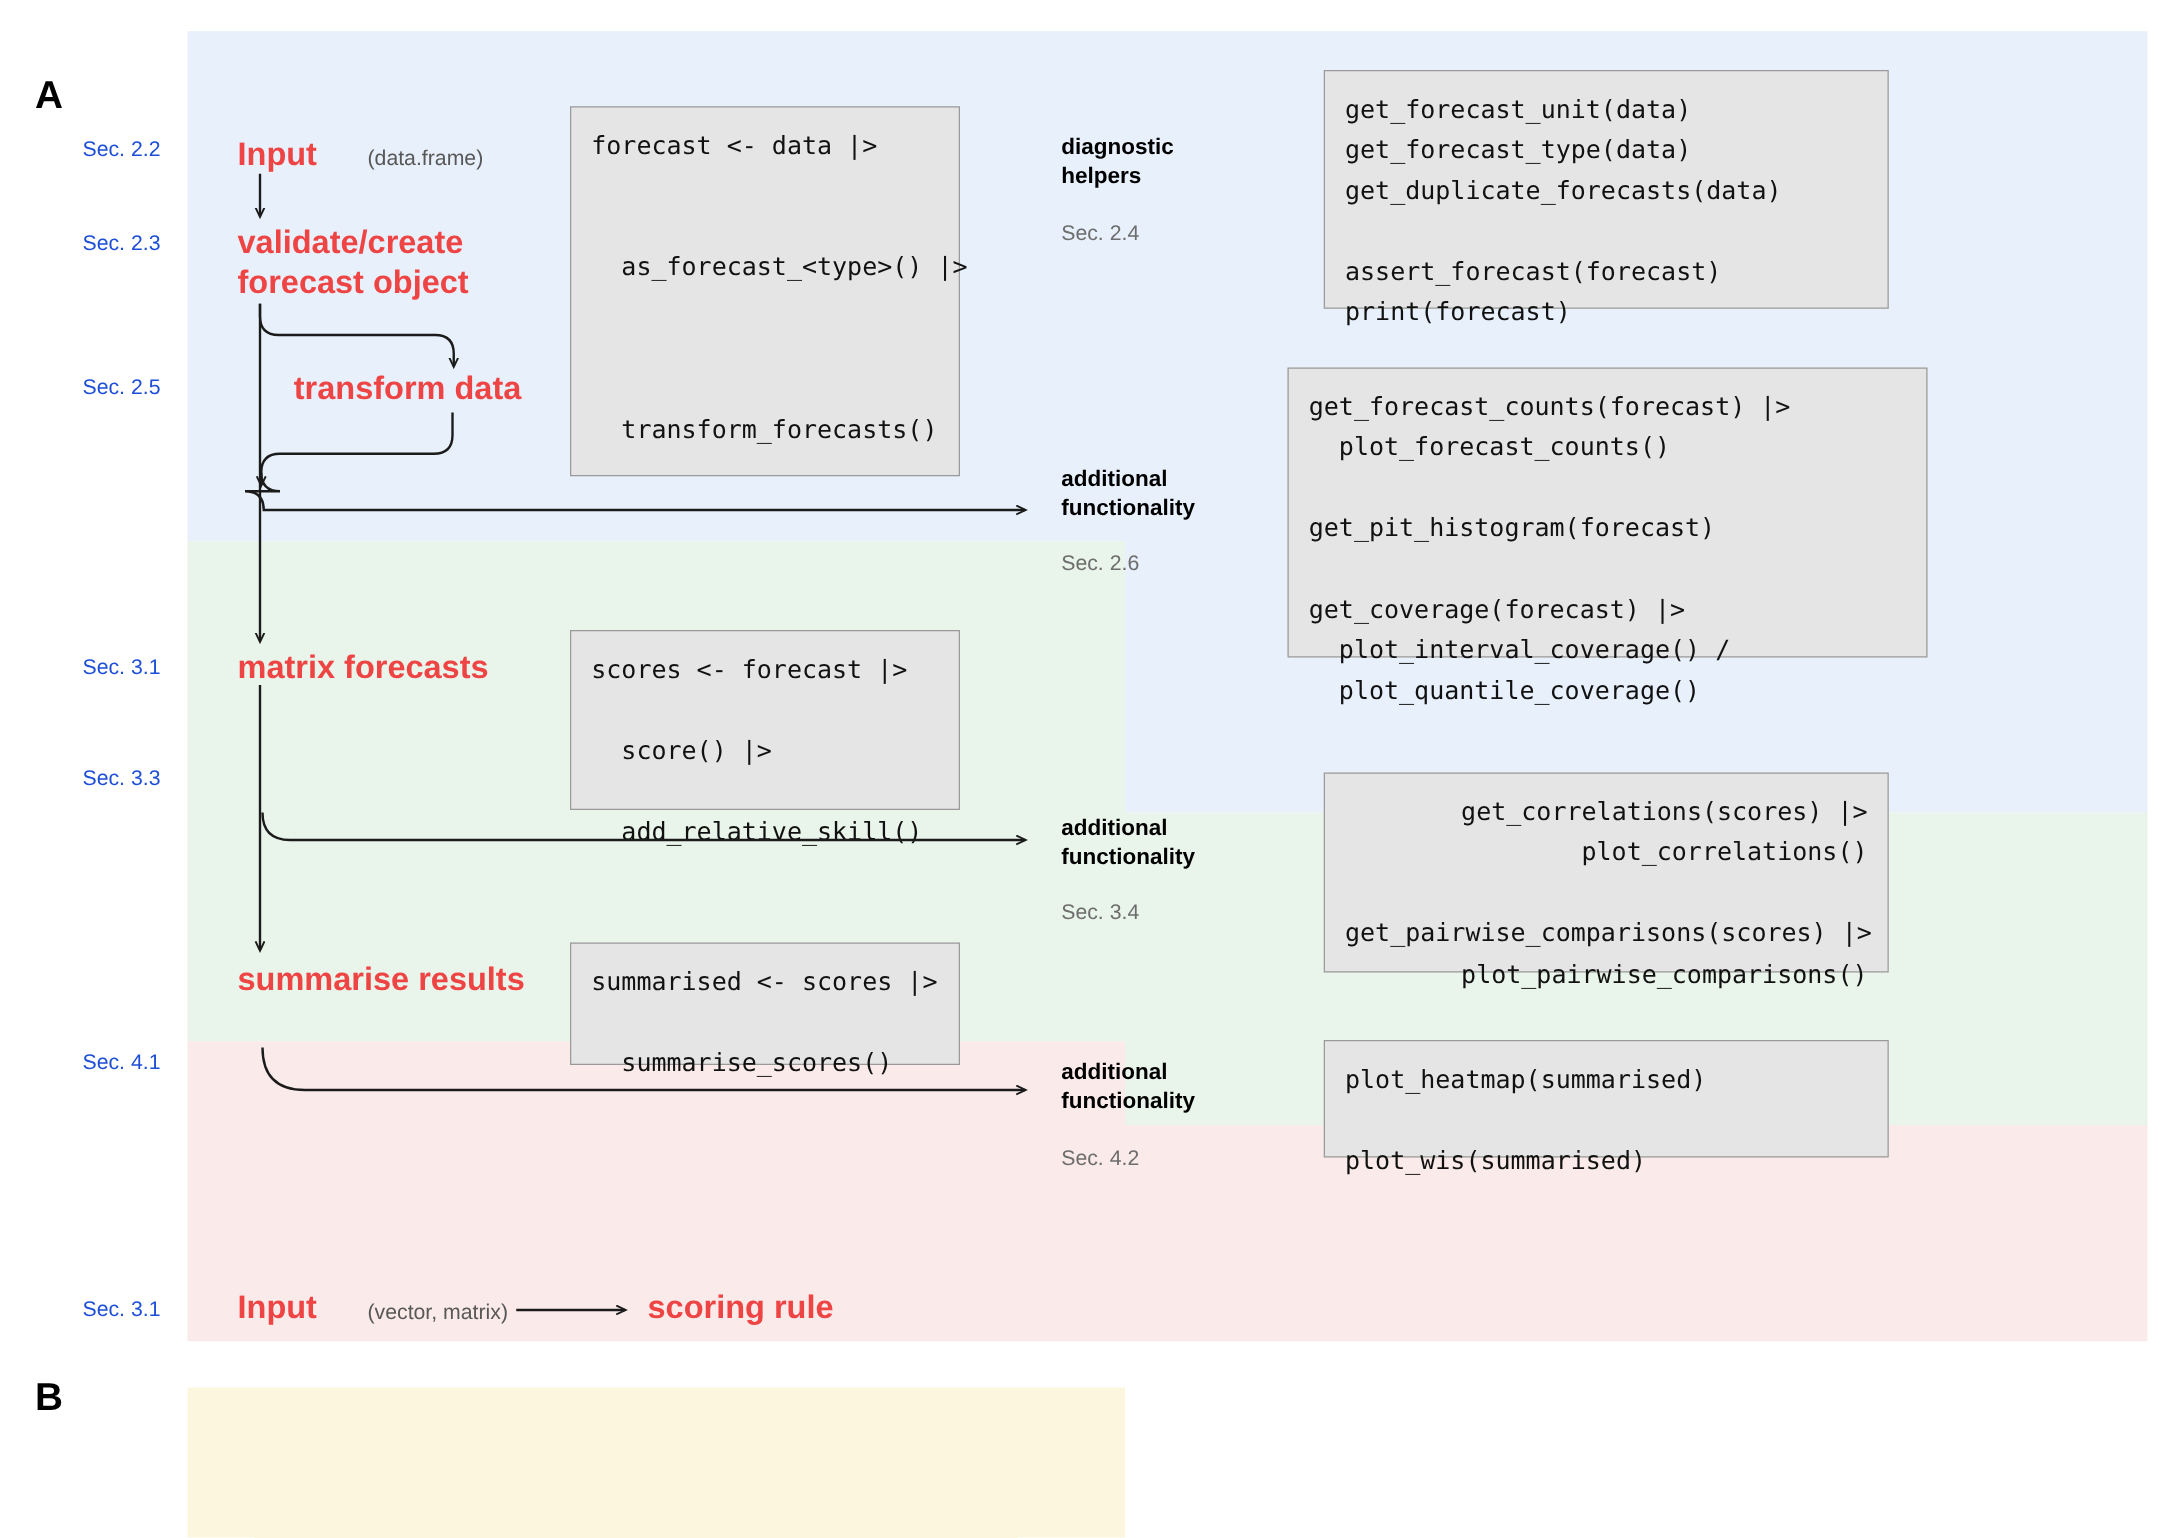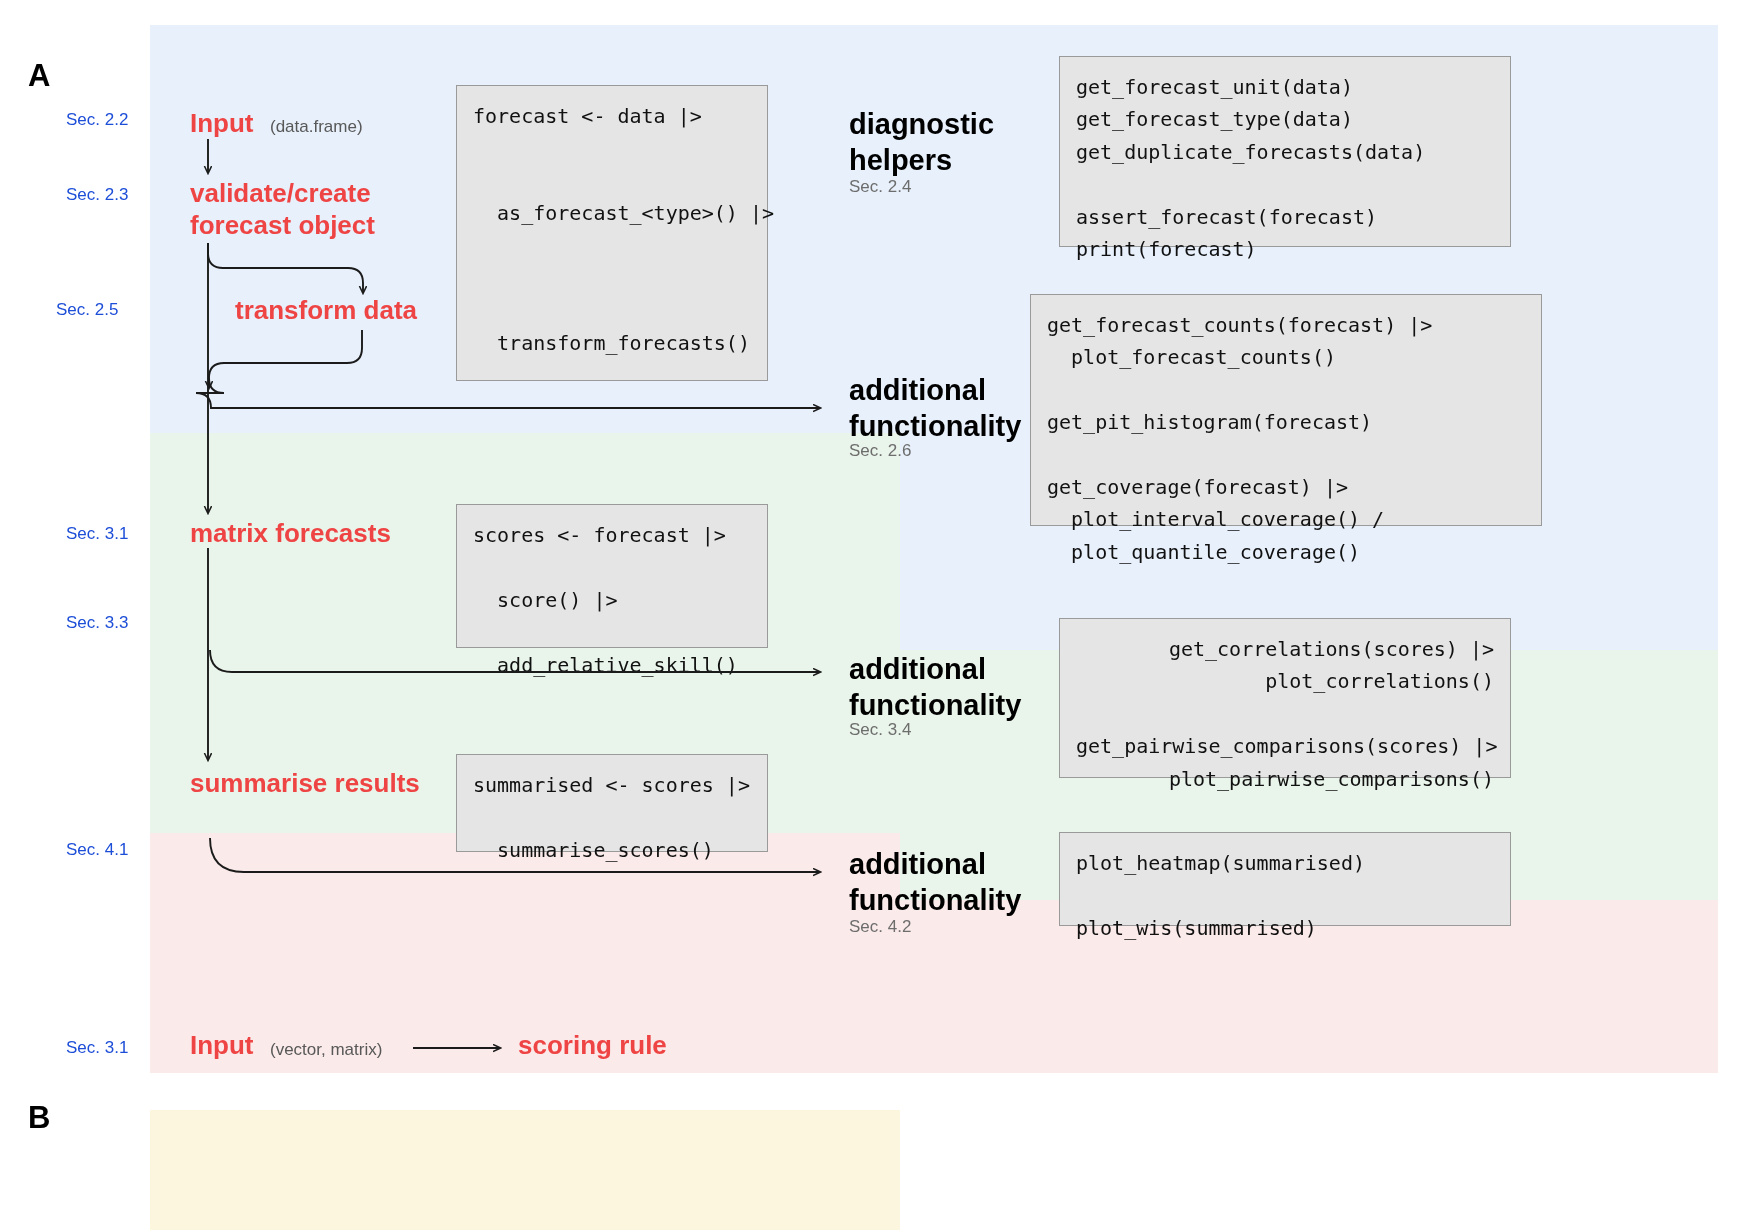--- a/index.html
+++ b/index.html
@@ -57,27 +57,28 @@
     line-height: 1.22;
     z-index: 5;
     white-space: pre-line;
   }
   .step-sub {
     position: absolute;
     font-size: 17px;
     color: #585858;
     z-index: 5;
     white-space: nowrap;
+    margin-left: 24px;
   }
 
   
   .group-title {
     position: absolute;
     font-weight: bold;
-    font-size: 29px;
+    font-size: 18px;
     color: #000;
     line-height: 1.25;
     z-index: 5;
     white-space: pre-line;
   }
   .group-sec {
     position: absolute;
     font-size: 17px;
     color: #6d6d6d;
     z-index: 5;
@@ -118,21 +119,21 @@
 <div class="band" id="band-green-right"></div>
 <div class="band" id="band-pink-left"></div>
 <div class="band" id="band-pink-right"></div>
 <div class="band" id="band-yellow"></div>
 
 <div class="panel-letter" id="panel-letter-a">A</div>
 <div class="panel-letter" id="panel-letter-b">B</div>
 
 <div class="sec-marker" style="left:66px; top:110px;">Sec. 2.2</div>
 <div class="sec-marker" style="left:66px; top:185px;">Sec. 2.3</div>
-<div class="sec-marker" style="left:56px; top:300px;">Sec. 2.5</div>
+<div class="sec-marker" style="left:66px; top:300px;">Sec. 2.5</div>
 <div class="sec-marker" style="left:66px; top:524px;">Sec. 3.1</div>
 <div class="sec-marker" style="left:66px; top:613px;">Sec. 3.3</div>
 <div class="sec-marker" style="left:66px; top:840px;">Sec. 4.1</div>
 
 <div class="step-label" style="left:190px; top:108px;">Input</div>
 <div class="step-sub" style="left:270px; top:117px;">(data.frame)</div>
 <div class="step-label" style="left:190px; top:178px;">validate/create
 forecast object</div>
 <div class="step-label" style="left:235px; top:295px;">transform data</div>
 <div class="step-label" style="left:190px; top:518px;">matrix forecasts</div>

